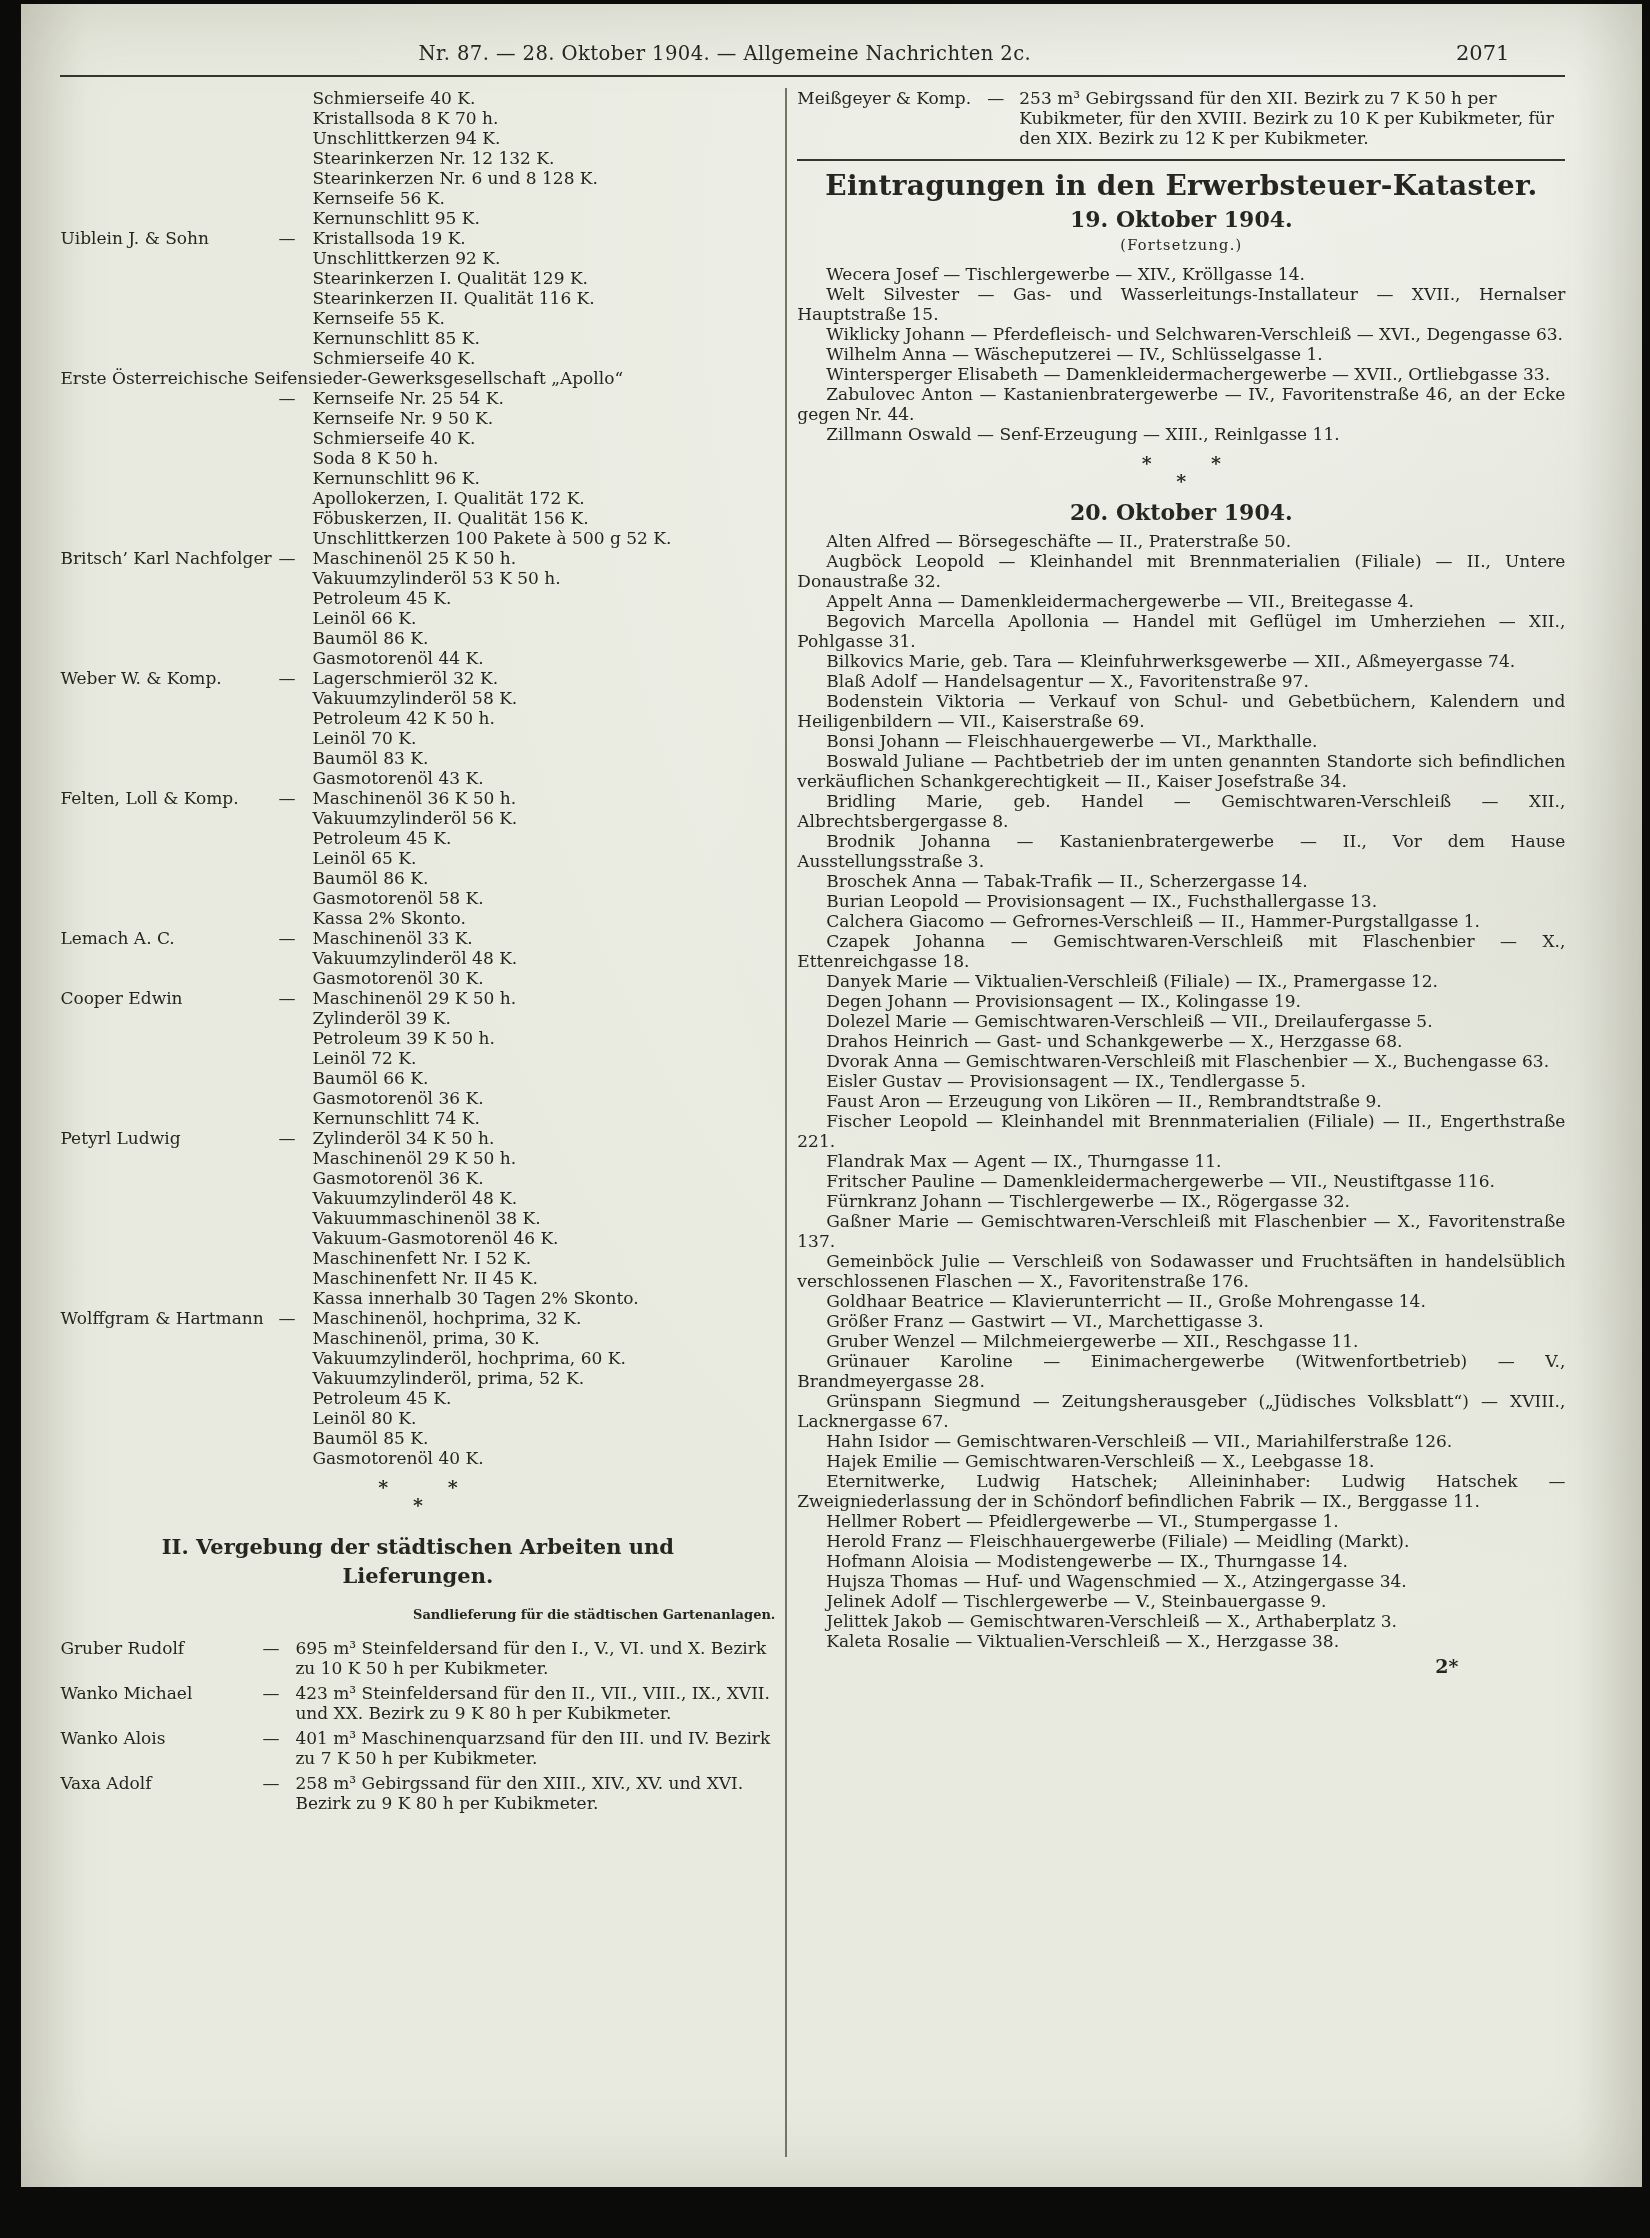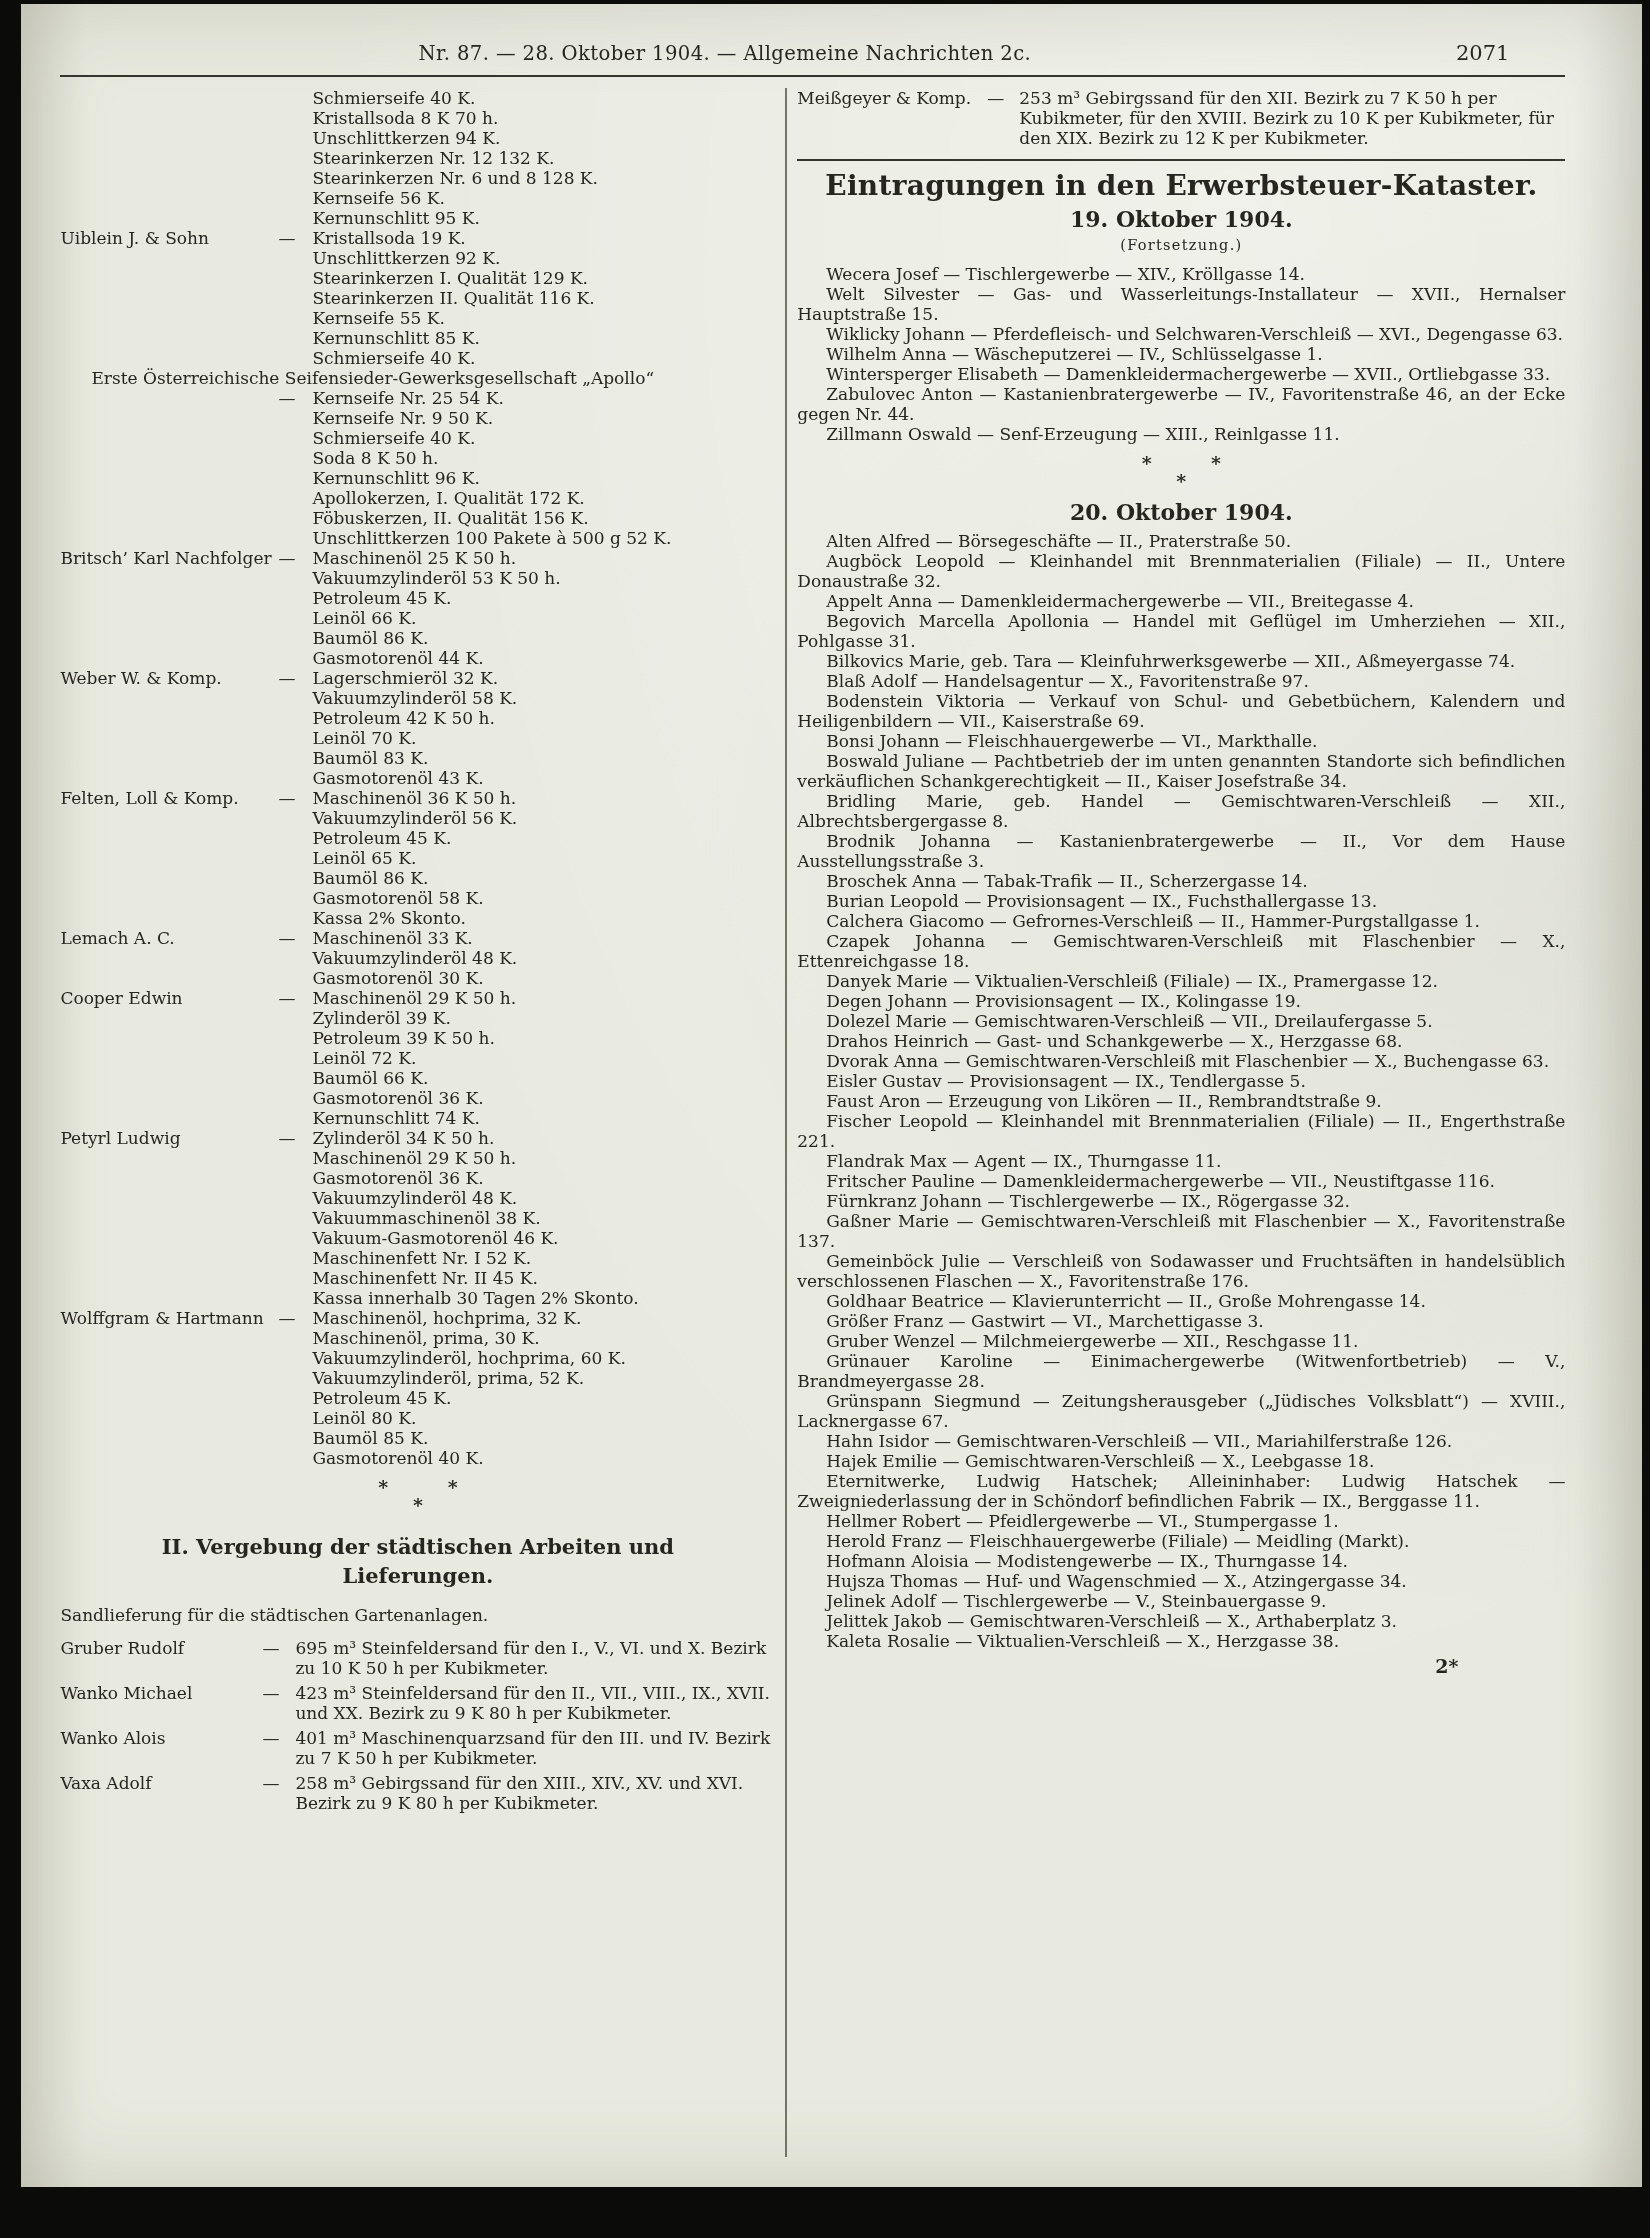--- a/index.html
+++ b/index.html
@@ -32,32 +32,32 @@
   .header-rule { position:absolute; left:0; right:0; top:71px; height:1.9px; background:#35342d; }
 
   
   .columns { display:flex; margin-top:10px; min-height:2069px; align-items:flex-start; }
   .col-left  { width:715px; font-size:17px; line-height:20px; }
   .col-divider { width:1.9px; background:#74robba; background:#767466; align-self:stretch; margin:0 10px; }
   .col-right { flex:1; font-size:17px; line-height:20px; }
 
   
   .supplier .headline:empty { display:none; }
-  .supplier .headline { line-height:20px;margin-left:31px; }
+  .supplier .headline { line-height:20px; }
   .srow { display:grid; grid-template-columns:218px 34px 1fr; }
   .products { white-space:pre-line; }
 
   
   .sep { text-align:center; font-size:19px; font-weight:bold; margin:10px 0 6.3px; }
   .sep-l1 { white-space:pre; line-height:19px; display:block; }
   .sep-l2 { line-height:16.4px; display:block; }
 
   
   .sec2-title { margin-top:19px; text-align:center; font-weight:bold; font-size:21px; line-height:29px; white-space:pre-line; }
-  .sec2-sub   { margin:15px 0 12.6px; text-align:left; font-weight:normal; font-size:17px; }
+  .sec2-sub   { margin:15px 0 12.6px; text-align:right; font-weight:bold; font-size:13px; }
   .tender { display:grid; grid-template-columns:202px 33px 1fr; margin-bottom:5px; }
 
   
   .carry { display:grid; grid-template-columns:190px 32px 1fr; }
   .kat-rule  { height:1.9px; background:#35342d; margin-top:11.4px; }
   .kat-title { text-align:center; font-weight:bold; font-size:28px; margin-top:15px; letter-spacing:0.3px; }
   .kat-date  { text-align:center; font-weight:bold; font-size:22px; margin-top:12.6px; }
   .kat-fort  { text-align:center; font-size:14.5px; letter-spacing:1.3px; margin-top:6.3px; }
   .entries   { margin-top:8.8px; }
   .entries p { text-align:justify; text-indent:29px; }

